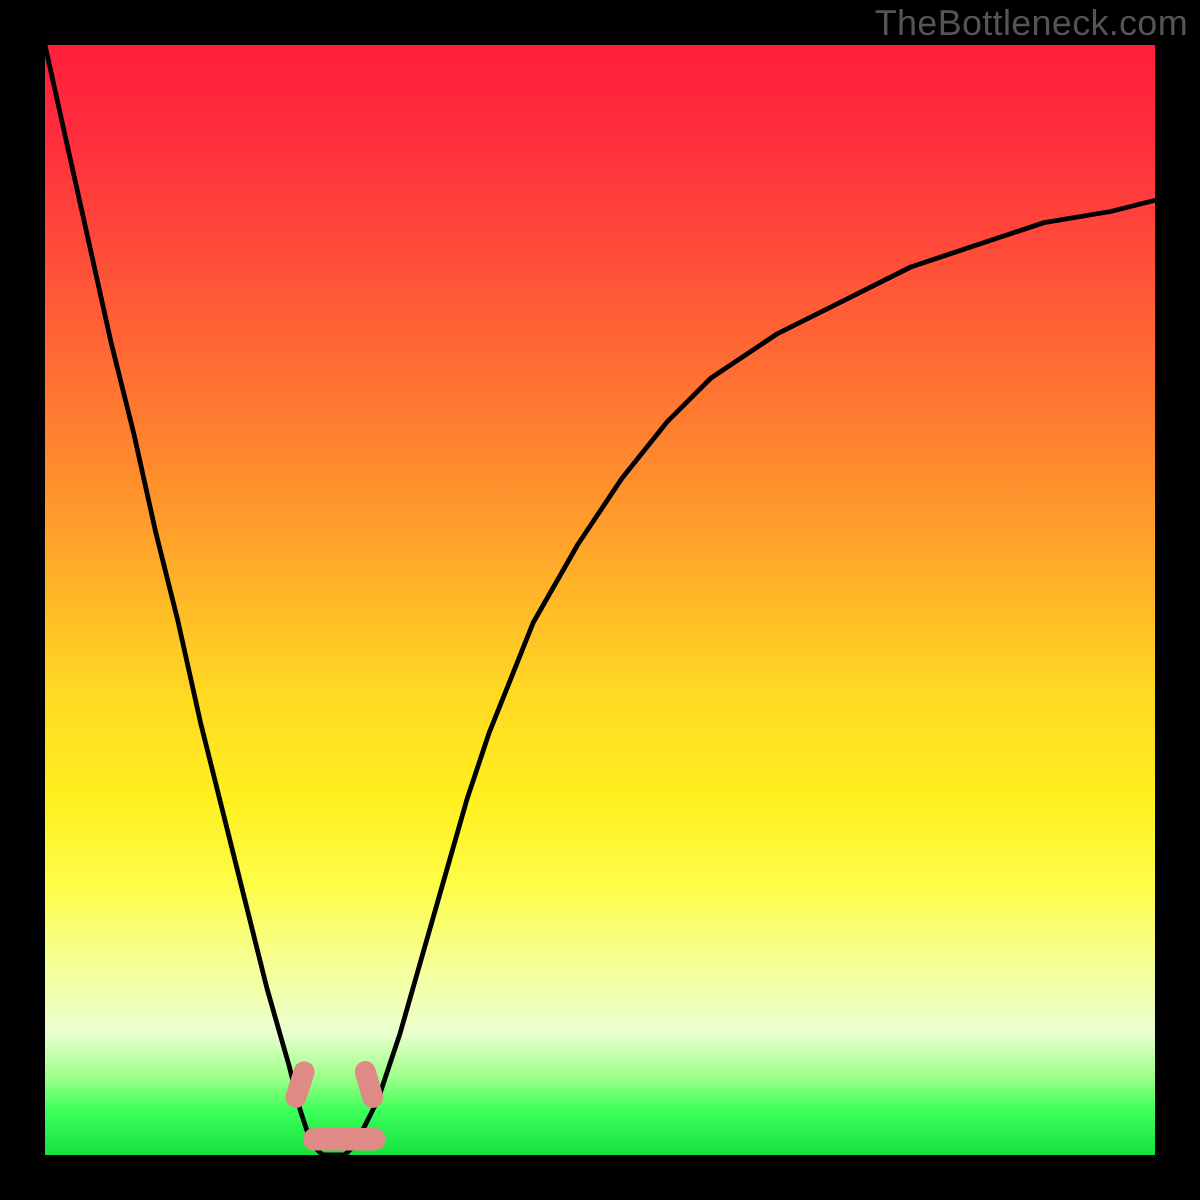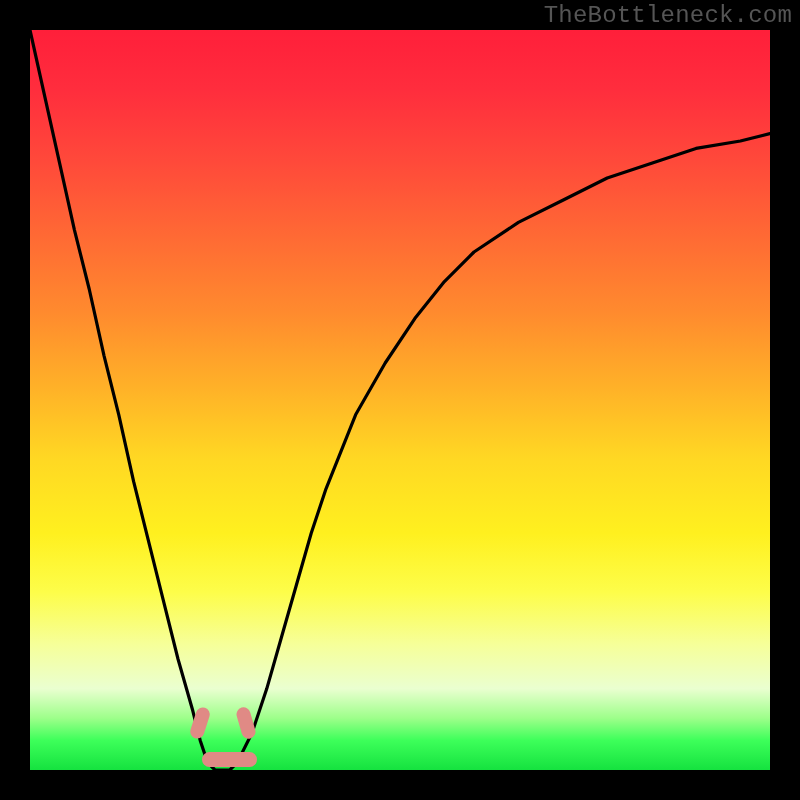--- a/index.html
+++ b/index.html
@@ -9,21 +9,20 @@
     height: 800px;
     overflow: hidden;
     background: #000;
     font-family: Arial, Helvetica, sans-serif;
   }
   .frame {
     position: relative;
     width: 800px;
     height: 800px;
     background: #000;
-    font-family: Liberation Mono, monospace;
   }
   .watermark {
     position: absolute;
     top: 2px;
     right: 8px;
     font-size: 24px;
     font-weight: 500;
     color: #555;
     letter-spacing: 0.2px;
     z-index: 10;

